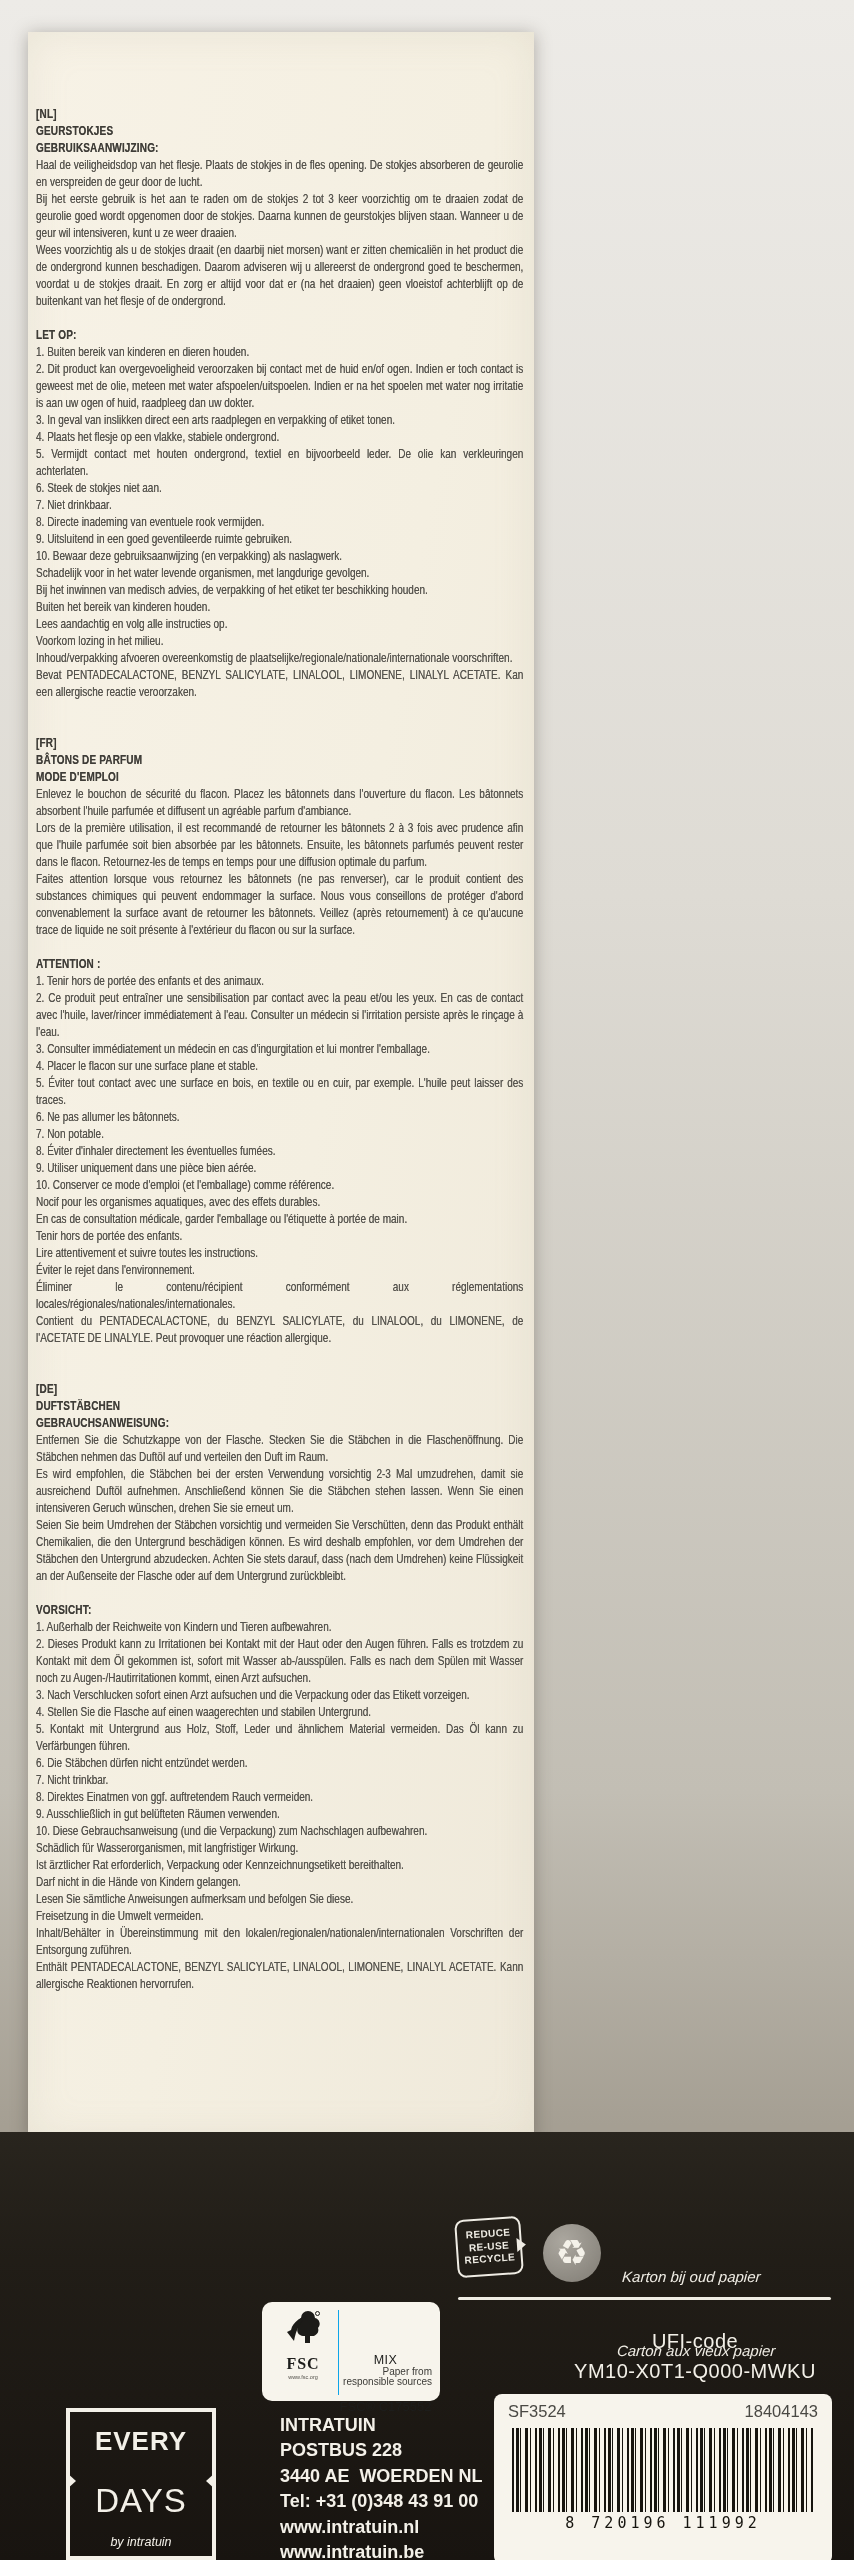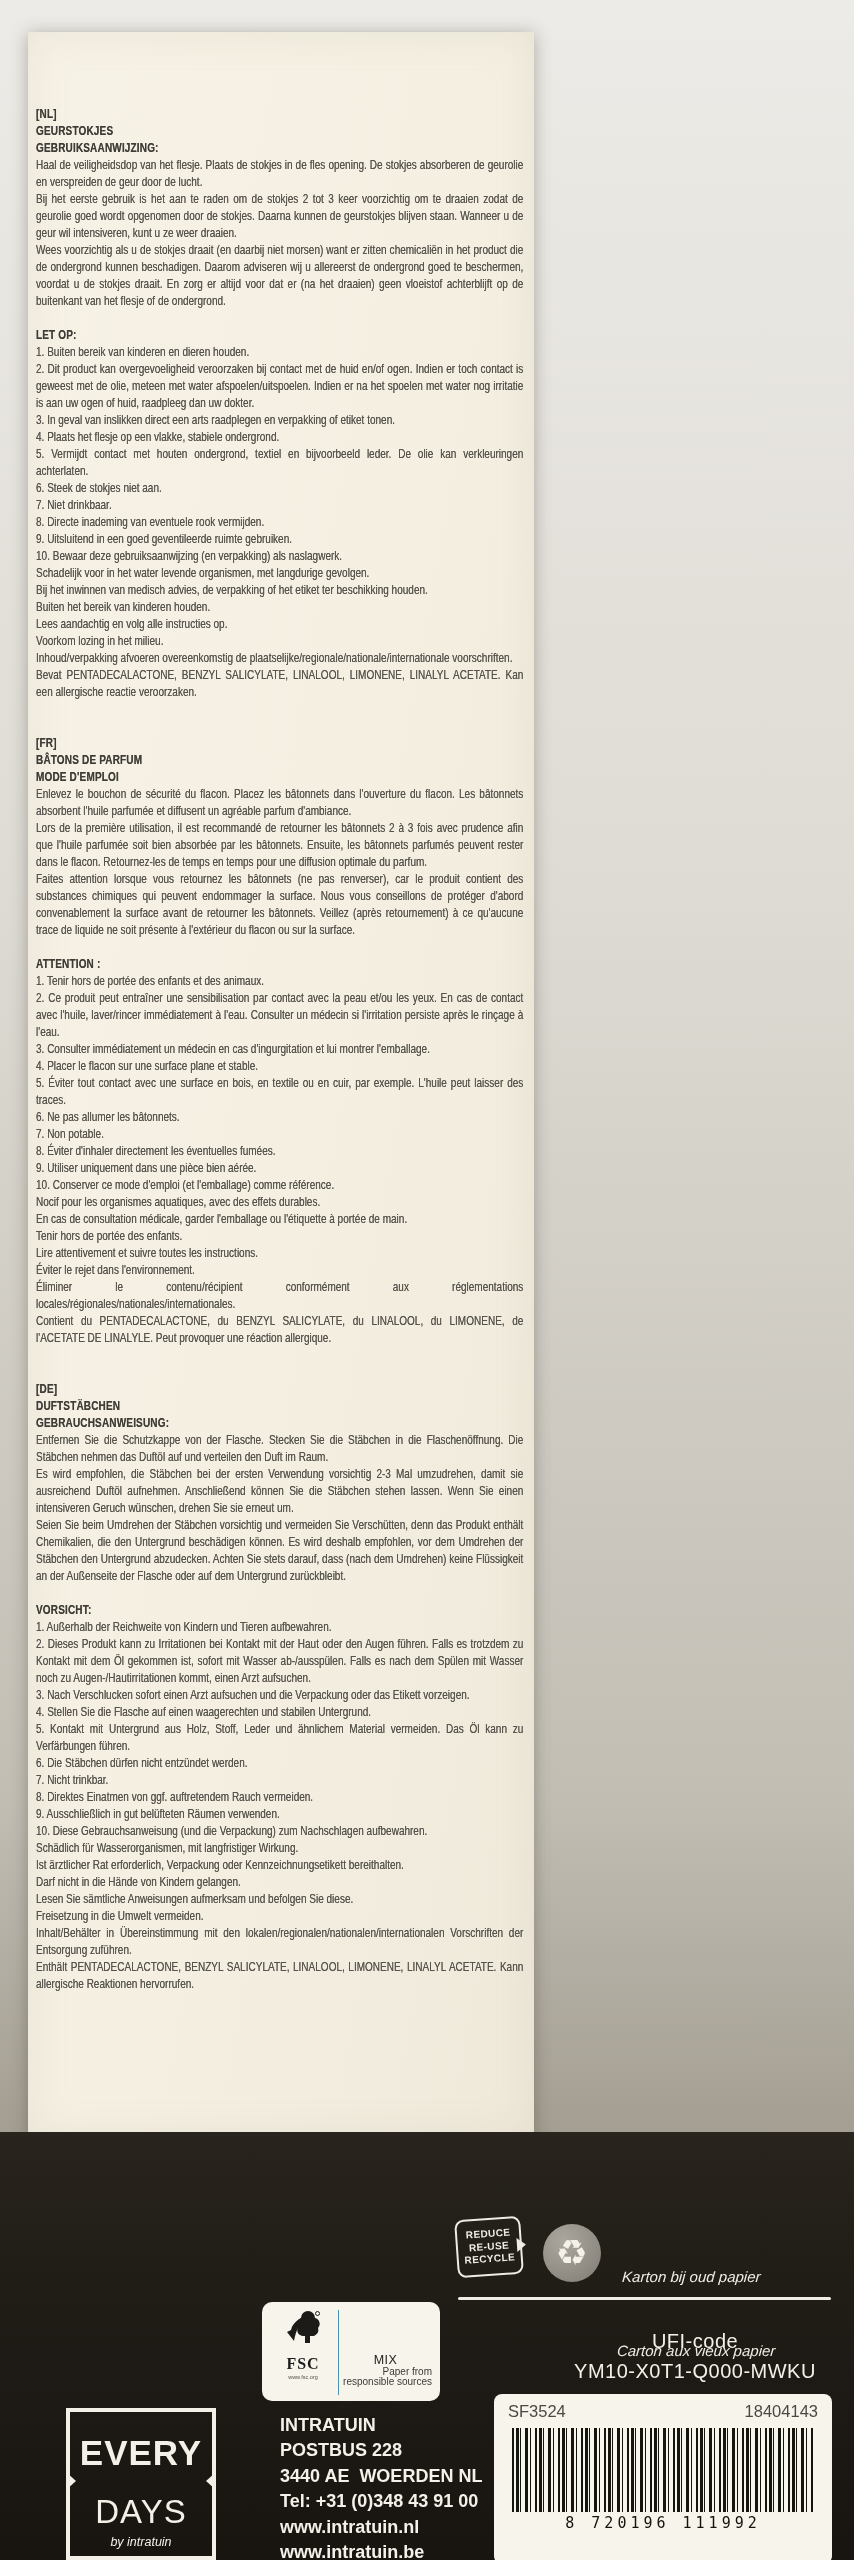--- a/index.html
+++ b/index.html
@@ -66,21 +66,21 @@
       #16140f 18px 19px,transparent 19px 23px);}
   .ean{margin-top:2px;text-align:center;font-family:"DejaVu Sans Mono",monospace;
        font-size:15px;color:#16140f;letter-spacing:4px;white-space:pre;}
   
   .brand{position:absolute;left:66px;top:276px;width:150px;height:152px;
          border:4px solid #f3f0e8;box-sizing:border-box;text-align:center;}
   .brand::before{content:"";position:absolute;left:-4px;top:60px;width:0;height:0;
          border:9px solid transparent;border-left:10px solid #f3f0e8;}
   .brand::after{content:"";position:absolute;right:-4px;top:60px;width:0;height:0;
          border:9px solid transparent;border-right:10px solid #f3f0e8;}
-  .brand .w{font-weight:700;font-size:35px;line-height:35px;color:#f3f0e8;letter-spacing:1px;margin-top:23px;}
+  .brand .w{font-weight:700;font-size:26px;line-height:35px;color:#f3f0e8;letter-spacing:1px;margin-top:12px;}
   .brand .w2{font-weight:400;font-size:33px;line-height:35px;color:#f3f0e8;letter-spacing:1px;margin-top:24px;}
   .brand .by{position:absolute;left:0;right:0;bottom:7px;color:#f3f0e8;font-style:italic;font-size:12.5px;}
   
   .addr{position:absolute;left:280px;top:281px;color:#f4f1e9;font-weight:700;
         font-size:18px;line-height:25.4px;}
   .addr div{white-space:pre;}
 </style>
 </head>
 <body>
 

